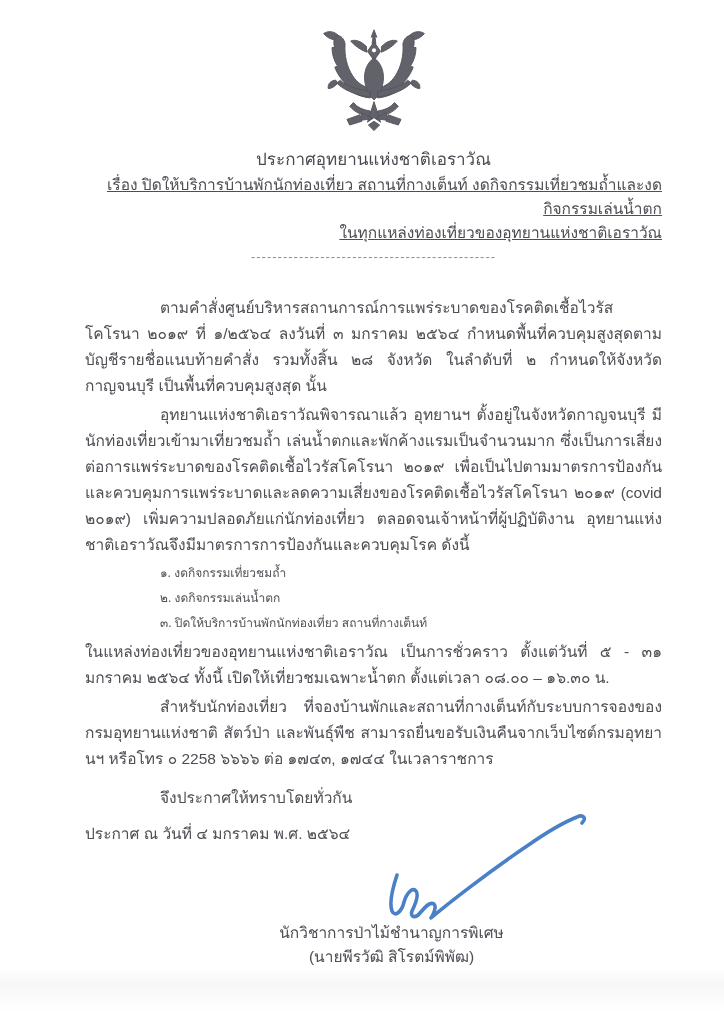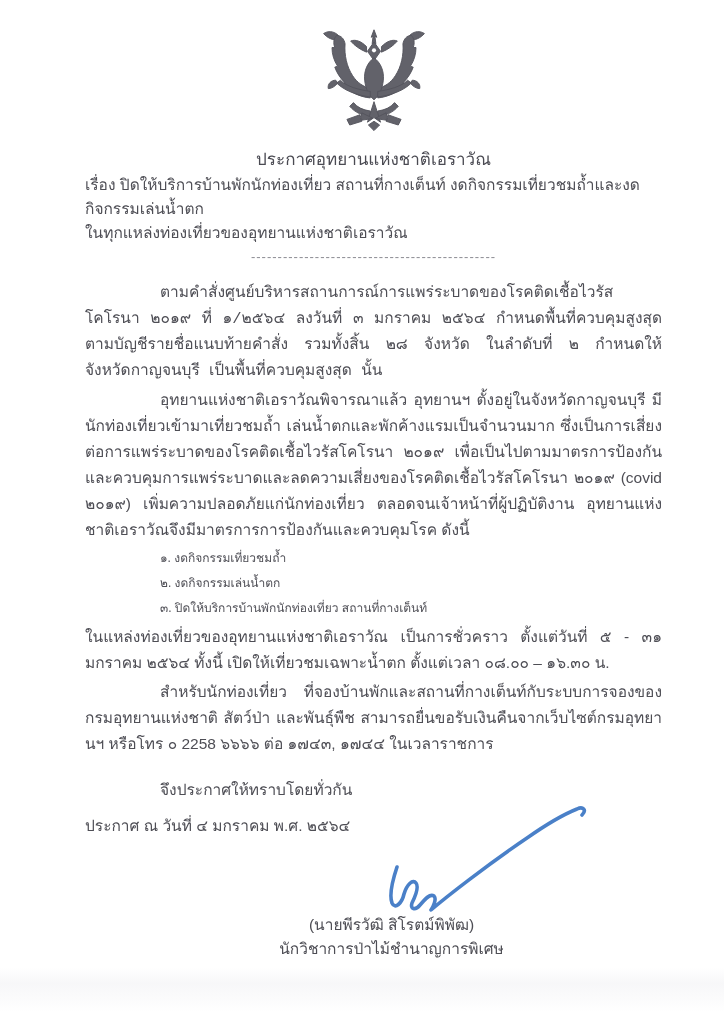--- a/index.html
+++ b/index.html
@@ -15,48 +15,49 @@
   }
   .emblem-wrap{text-align:center;margin-bottom:6px;}
   .emblem-wrap svg{display:inline-block;}
   .title{
     text-align:center;
     font-size:17px;
     line-height:26px;
     color:#4a4a52;
   }
   .subject{
-    text-align:left;
+    text-align:right;
     font-size:15.5px;
     line-height:24px;
+    text-decoration:underline;
   }
   .divider{
     text-align:center;
     font-size:13px;
     letter-spacing:1px;
     color:#8d8d94;
     line-height:20px;
     margin-top:2px;
     white-space:nowrap;
     overflow:hidden;
   }
   .para{
     margin:0 0 3px 0;
     font-size:15.5px;
     line-height:26px;
     text-align:justify;
   }
-  .para.first{margin-top:13px;font-family:Liberation Mono, monospace;}
+  .para.first{margin-top:28px;}
   .indent{text-indent:75px;}
   .measures{margin:0 0 3px 75px;}
   .measure{
     font-size:12px;
     line-height:25px;
   }
-  .closing{margin-top:20px;}
+  .closing{margin-top:13px;}
   .dateline{
     font-size:15.5px;
     line-height:26px;
     margin-top:10px;
   }
   .sig-area{
     position:relative;
     height:74px;
   }
   .sig-svg{
@@ -147,19 +148,19 @@
 
   <div class="dateline">ประกาศ  ณ  วันที่  ๔  มกราคม  พ.ศ. ๒๕๖๔</div>
 
   <div class="sig-area">
     <svg class="sig-svg" width="270" height="120" viewBox="0 0 270 120">
       <path d="M60 68 C 56 80, 52 96, 55 104 C 58 111, 65 104, 67 95 C 70 85, 76 80, 79 84 C 82 88, 78 98, 75 104 C 73 110, 78 112, 83 106 C 88 100, 93 94, 97 97 C 100 100, 96 108, 94 111 C 108 99, 150 66, 190 39 C 210 25, 230 14, 240 10 C 246 7, 250 11, 245 16" fill="none" stroke="#4a80c8" stroke-width="3.6" stroke-linecap="round" stroke-linejoin="round"></path>
     </svg>
   </div>
 
   <div class="sig-block">
+    <div>นักวิชาการป่าไม้ชำนาญการพิเศษ</div>
     <div>(นายพีรวัฒิ  สิโรตม์พิพัฒ)</div>
-    <div>นักวิชาการป่าไม้ชำนาญการพิเศษ</div>
   </div>
 
   <div class="scan-band"></div>
 
 </div>
 
 </body></html>

